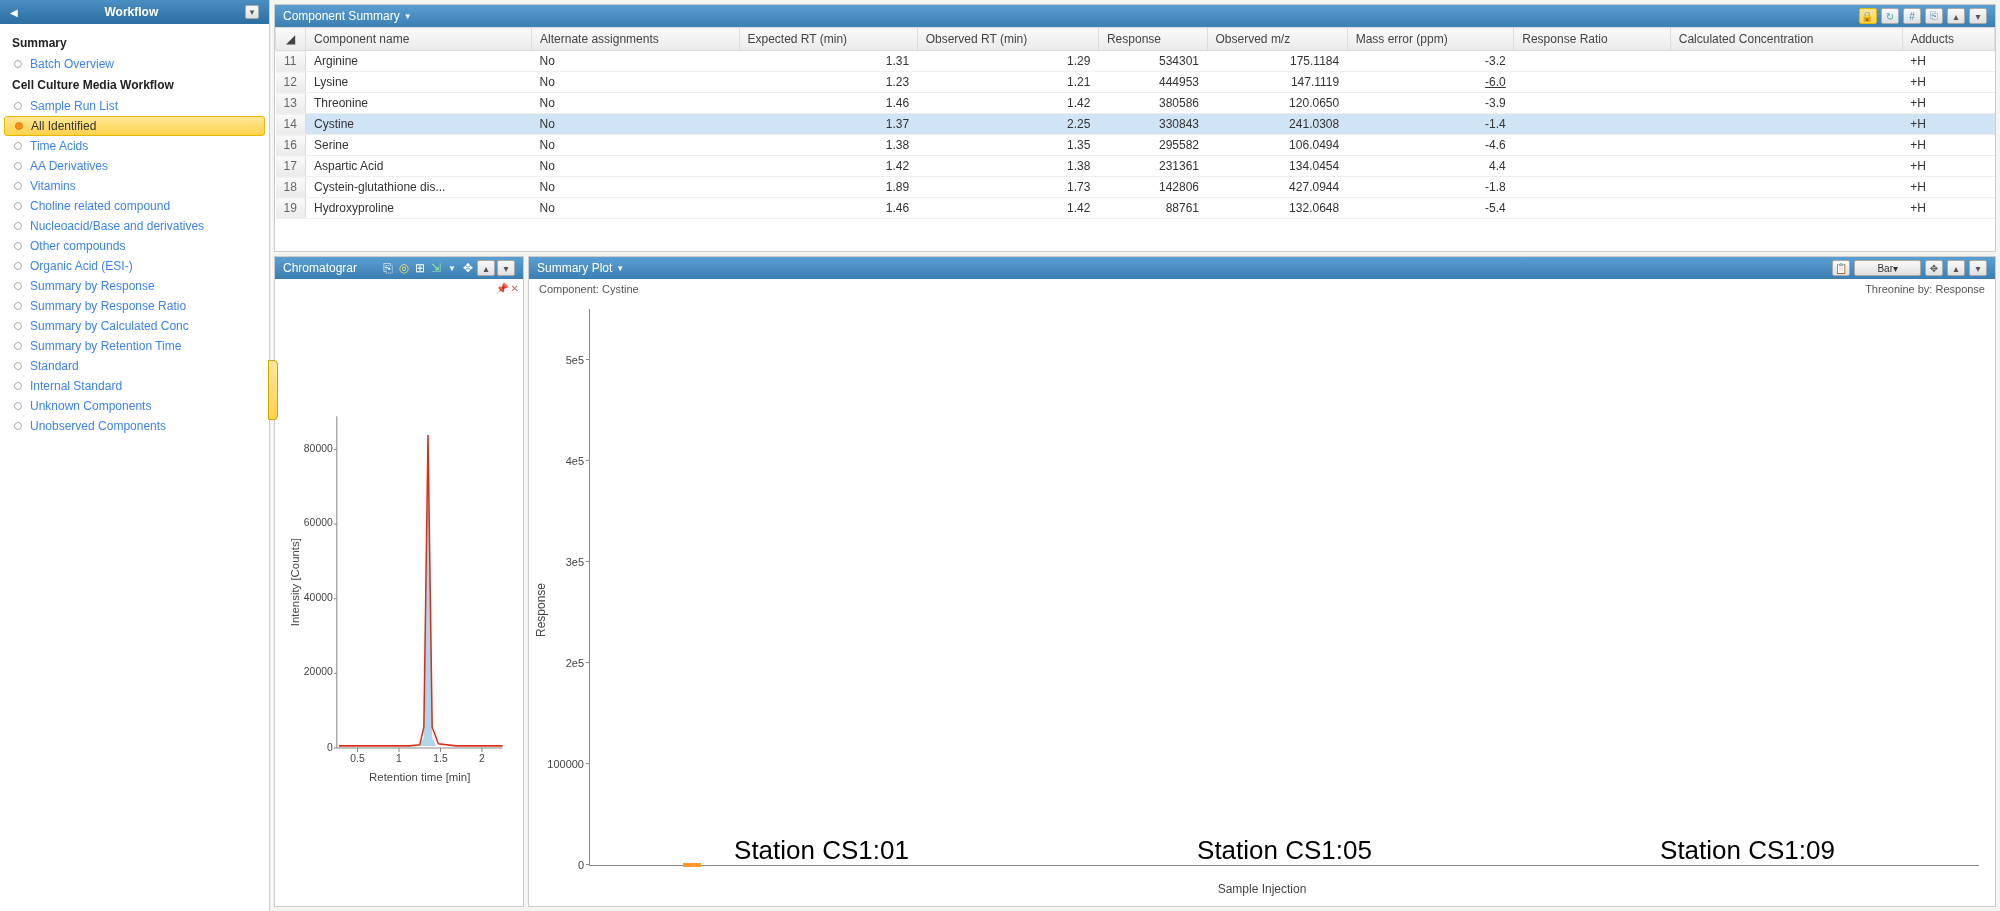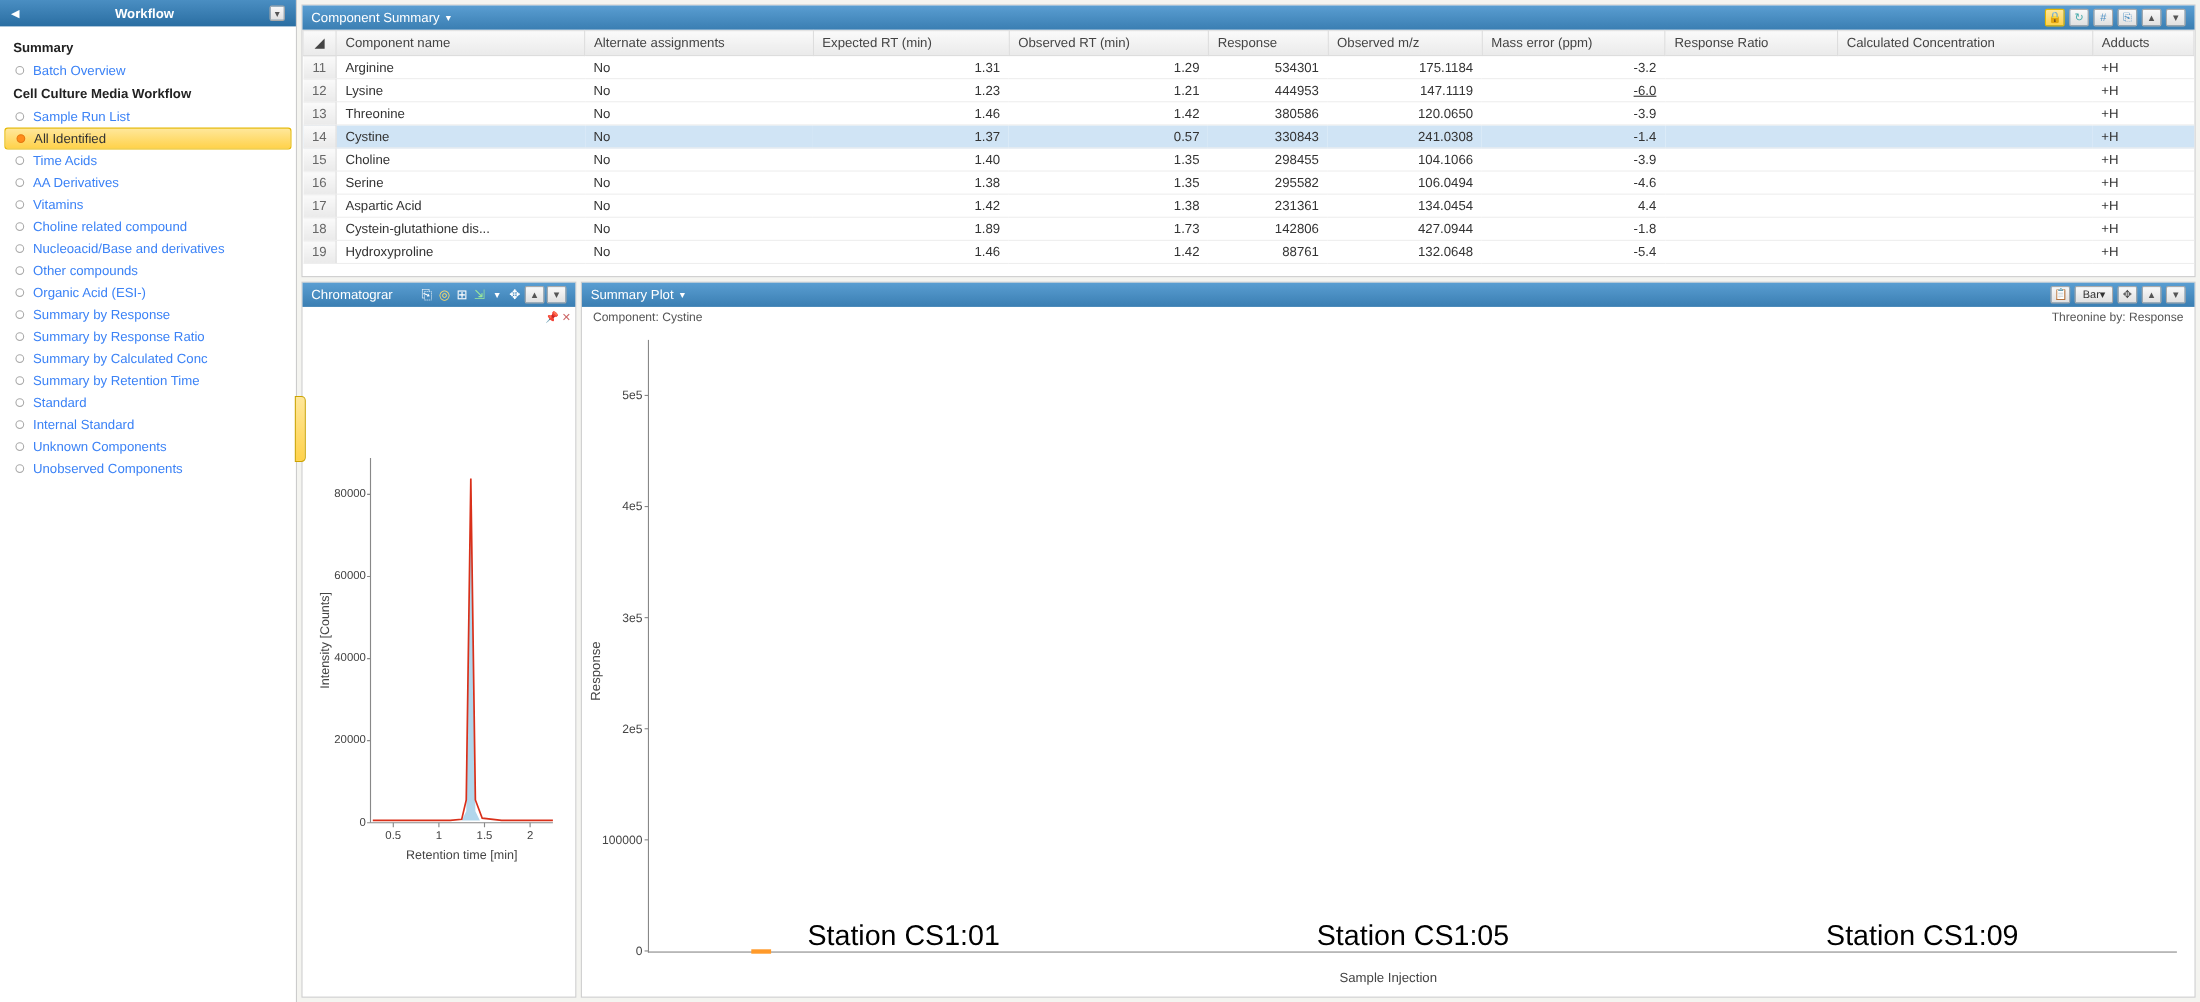--- a/index.html
+++ b/index.html
@@ -240,37 +240,24 @@
                 <td class="num-col" style="text-align: right;">-3.9</td>
                 <td style="text-align: left;"></td>
                 <td style="text-align: left;"></td>
                 <td style="text-align: left;">+H</td>
               </tr>
               <tr class="selected">
                 <td class="row-num" style="text-align: center;">14</td>
                 <td style="text-align: left;">Cystine</td>
                 <td style="text-align: left;">No</td>
                 <td class="num-col" style="text-align: right;">1.37</td>
-                <td class="num-col" style="text-align: right;">0.57</td>
+                <td class="num-col" style="text-align: right;">2.25</td>
                 <td class="num-col" style="text-align: right;">330843</td>
                 <td class="num-col" style="text-align: right;">241.0308</td>
                 <td class="num-col" style="text-align: right;">-1.4</td>
-                <td style="text-align: left;"></td>
-                <td style="text-align: left;"></td>
-                <td style="text-align: left;">+H</td>
-              </tr>
-              <tr>
-                <td class="row-num" style="text-align: center;">15</td>
-                <td style="text-align: left;">Choline</td>
-                <td style="text-align: left;">No</td>
-                <td class="num-col" style="text-align: right;">1.40</td>
-                <td class="num-col" style="text-align: right;">1.35</td>
-                <td class="num-col" style="text-align: right;">298455</td>
-                <td class="num-col" style="text-align: right;">104.1066</td>
-                <td class="num-col" style="text-align: right;">-3.9</td>
                 <td style="text-align: left;"></td>
                 <td style="text-align: left;"></td>
                 <td style="text-align: left;">+H</td>
               </tr>
               <tr>
                 <td class="row-num" style="text-align: center;">16</td>
                 <td style="text-align: left;">Serine</td>
                 <td style="text-align: left;">No</td>
                 <td class="num-col" style="text-align: right;">1.38</td>
                 <td class="num-col" style="text-align: right;">1.35</td>
@@ -388,21 +375,21 @@
       </div>
 
       <div class="panel summary-panel">
         <div class="panel-header">
           <div class="ph-left">
             <span class="ph-title">Summary Plot</span>
             <span class="dropdown-arrow">▼</span>
           </div>
           <div class="ph-right">
             <span class="btn">📋</span>
-            <span class="btn" style="width:auto;padding:0 6px;color:#333;"><span>Bar</span> ▾</span>
+            <span class="btn" style="width:auto;padding:0 22px;color:#333;"><span>Bar</span> ▾</span>
             <span class="btn">✥</span>
             <span class="btn">▴</span>
             <span class="btn">▾</span>
           </div>
         </div>
         <div class="summary-body">
           <div class="summary-meta">
             <span>Component: Cystine</span>
             <span>Threonine by: Response</span>
           </div>

